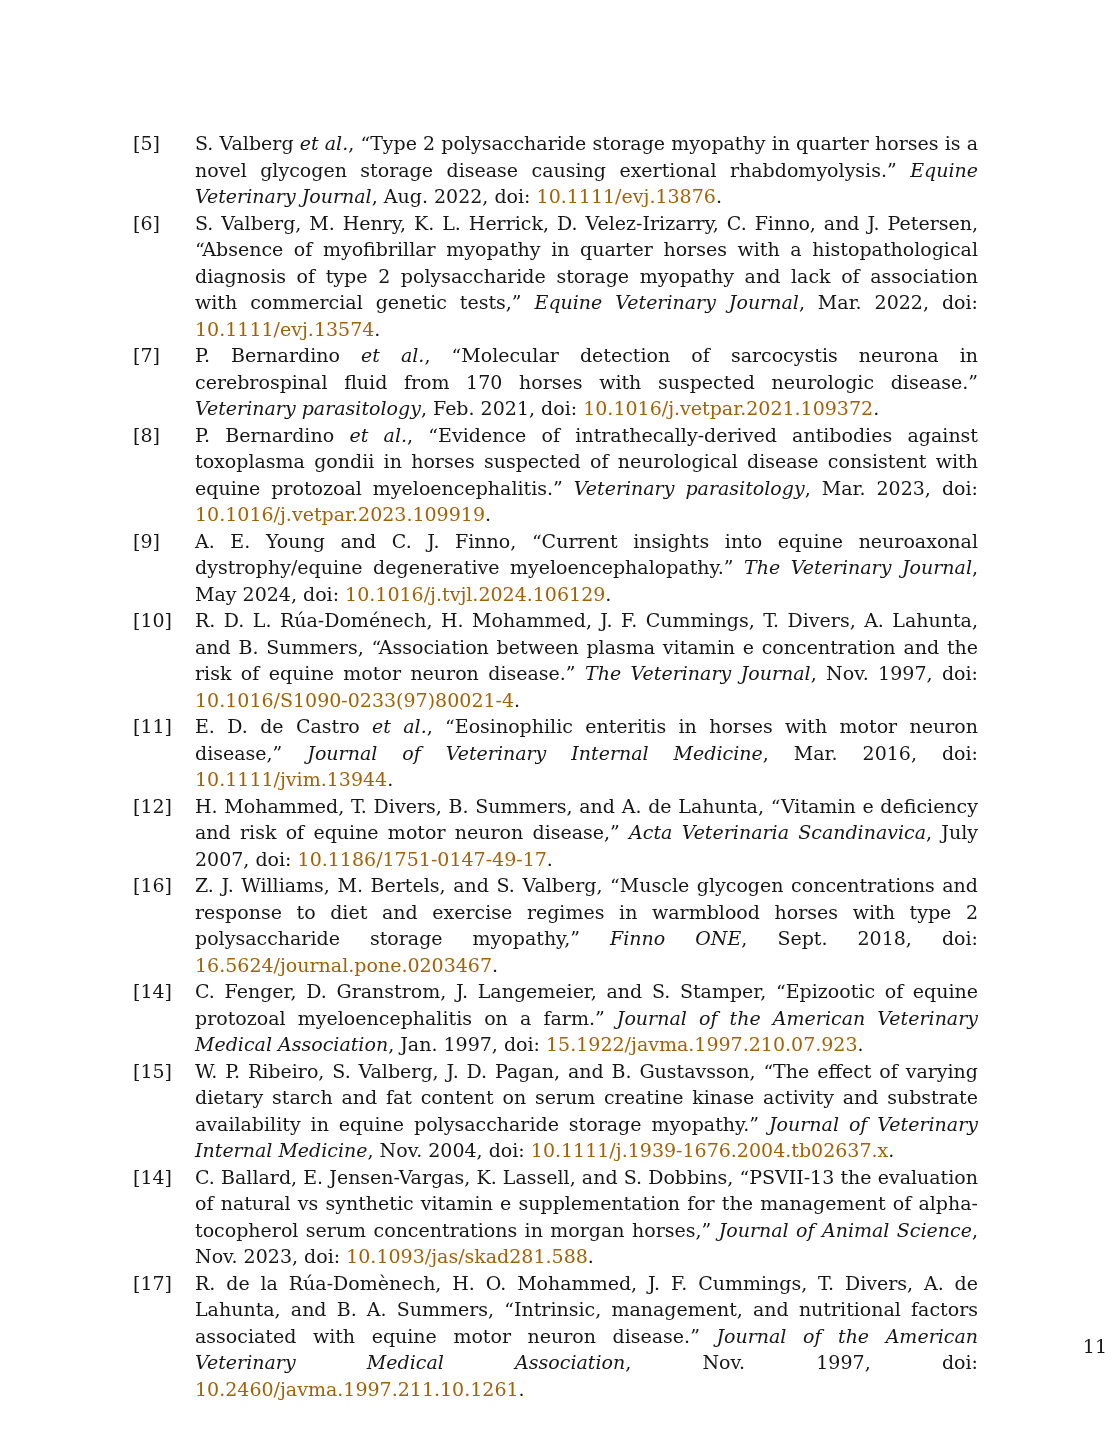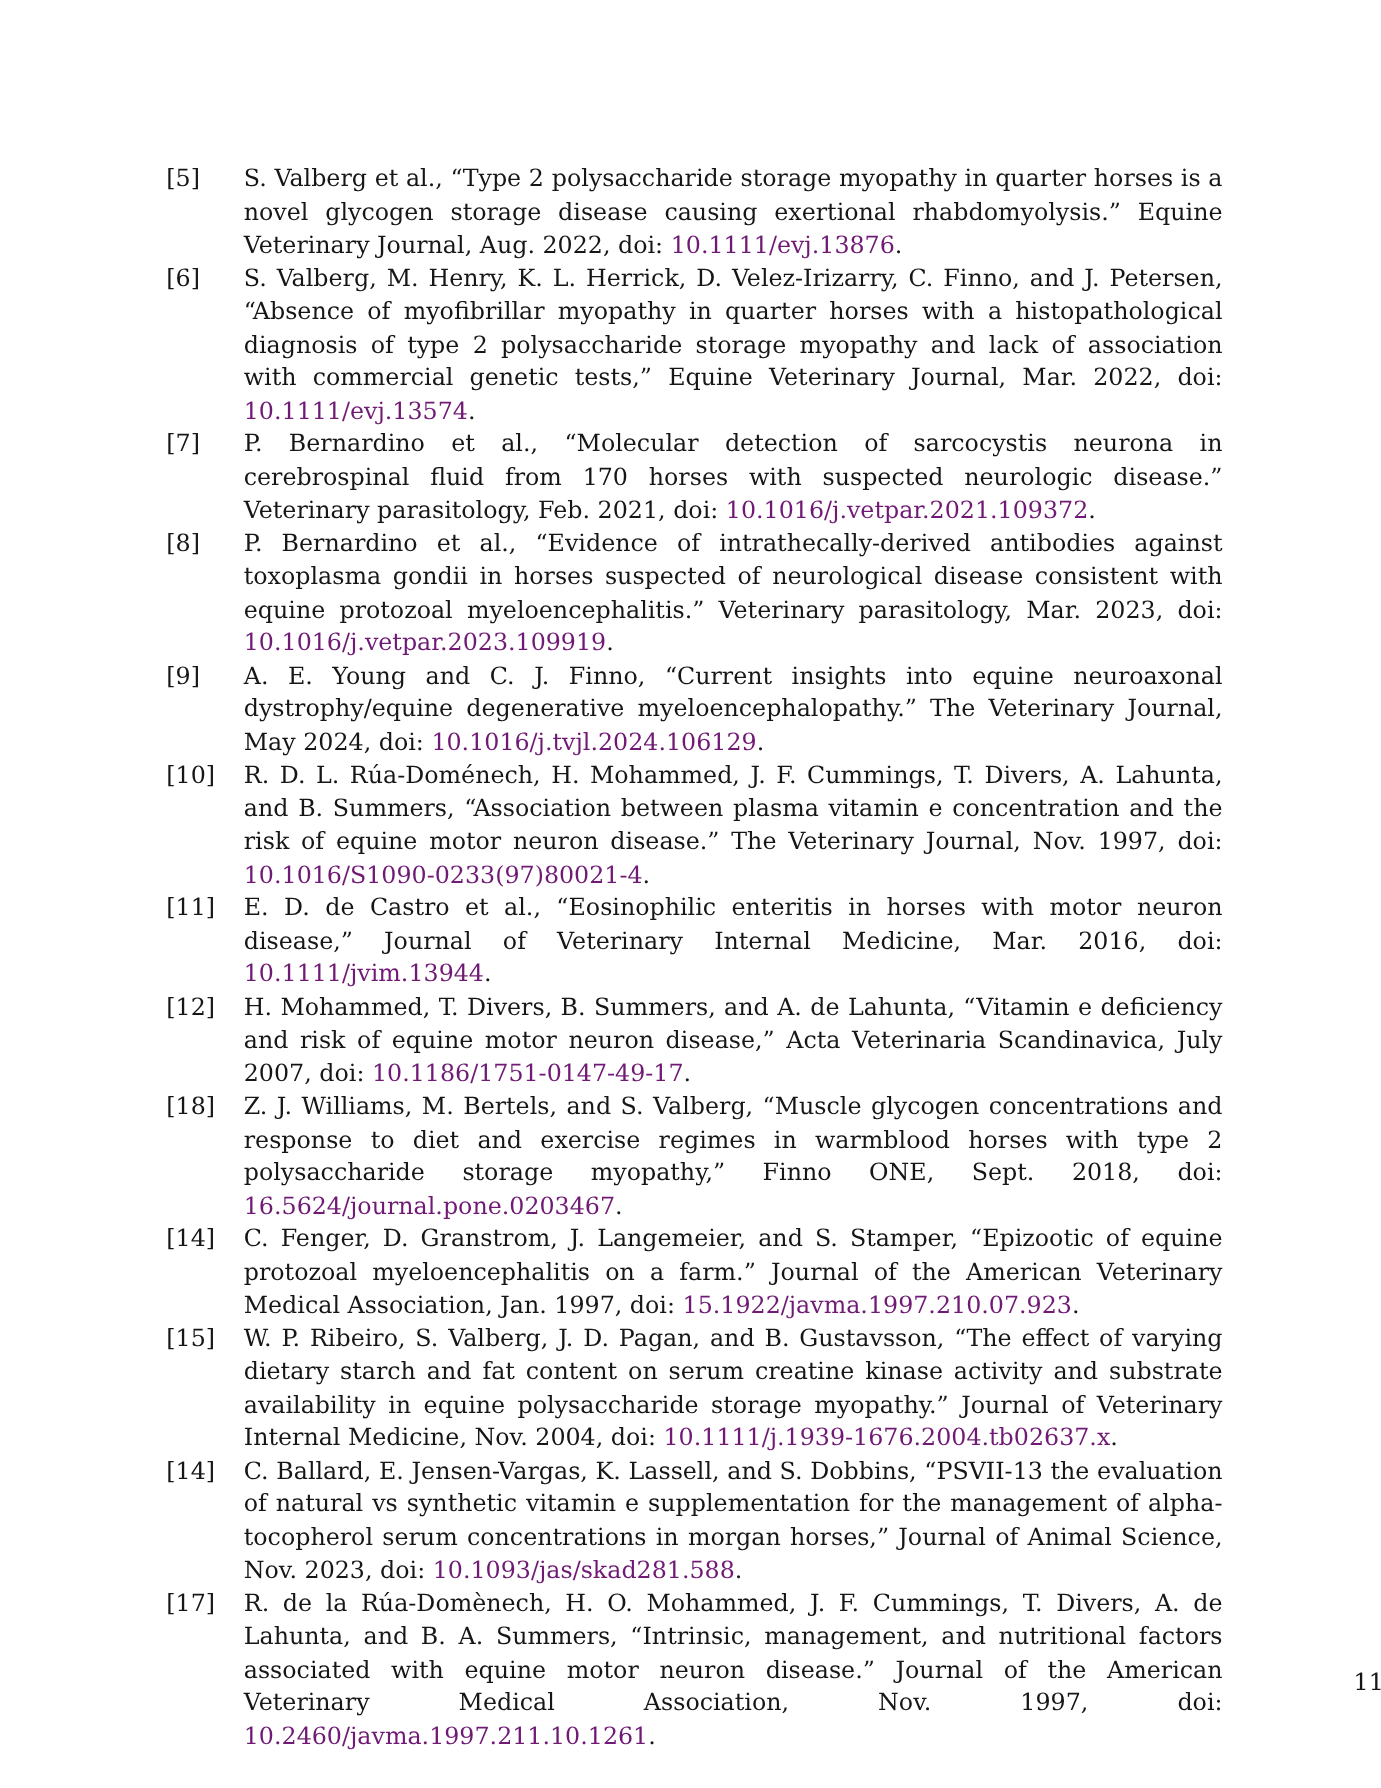--- a/index.html
+++ b/index.html
@@ -32,23 +32,24 @@
     flex: 0 0 62px;
     text-align: left;
     white-space: nowrap;
   }
   .ref-text {
     flex: 1 1 auto;
     margin: 0;
     text-align: justify;
   }
   .it {
+    font-style: italic;
   }
   a.doi {
-    color: #701a75;
+    color: #a16207;
     text-decoration: none;
     cursor: pointer;
   }
   .page-num {
     position: absolute;
     top: 1333px;
     left: 2px;
     width: 100%;
     text-align: right;
   }
@@ -84,21 +85,21 @@
       </div>
       <div class="ref">
         <span class="ref-label">[11]</span>
         <p class="ref-text"><span>E. D. de Castro </span><span class="it">et al.</span><span>, “Eosinophilic enteritis in horses with motor neuron disease,” </span><span class="it">Journal of Veterinary Internal Medicine</span><span>, Mar. 2016, doi: </span><a class="doi" href="#">10.1111/jvim.13944</a><span>.</span></p>
       </div>
       <div class="ref">
         <span class="ref-label">[12]</span>
         <p class="ref-text"><span>H. Mohammed, T. Divers, B. Summers, and A. de Lahunta, “Vitamin e deficiency and risk of equine motor neuron disease,” </span><span class="it">Acta Veterinaria Scandinavica</span><span>, July 2007, doi: </span><a class="doi" href="#">10.1186/1751-0147-49-17</a><span>.</span></p>
       </div>
       <div class="ref">
-        <span class="ref-label">[18]</span>
+        <span class="ref-label">[16]</span>
         <p class="ref-text"><span>Z. J. Williams, M. Bertels, and S. Valberg, “Muscle glycogen concentrations and response to diet and exercise regimes in warmblood horses with type 2 polysaccharide storage myopathy,” </span><span class="it">Finno ONE</span><span>, Sept. 2018, doi: </span><a class="doi" href="#">16.5624/journal.pone.0203467</a><span>.</span></p>
       </div>
       <div class="ref">
         <span class="ref-label">[14]</span>
         <p class="ref-text"><span>C. Fenger, D. Granstrom, J. Langemeier, and S. Stamper, “Epizootic of equine protozoal myeloencephalitis on a farm.” </span><span class="it">Journal of the American Veterinary Medical Association</span><span>, Jan. 1997, doi: </span><a class="doi" href="#">15.1922/javma.1997.210.07.923</a><span>.</span></p>
       </div>
       <div class="ref">
         <span class="ref-label">[15]</span>
         <p class="ref-text"><span>W. P. Ribeiro, S. Valberg, J. D. Pagan, and B. Gustavsson, “The effect of varying dietary starch and fat content on serum creatine kinase activity and substrate availability in equine polysaccharide storage myopathy.” </span><span class="it">Journal of Veterinary Internal Medicine</span><span>, Nov. 2004, doi: </span><a class="doi" href="#">10.1111/j.1939-1676.2004.tb02637.x</a><span>.</span></p>
       </div>

